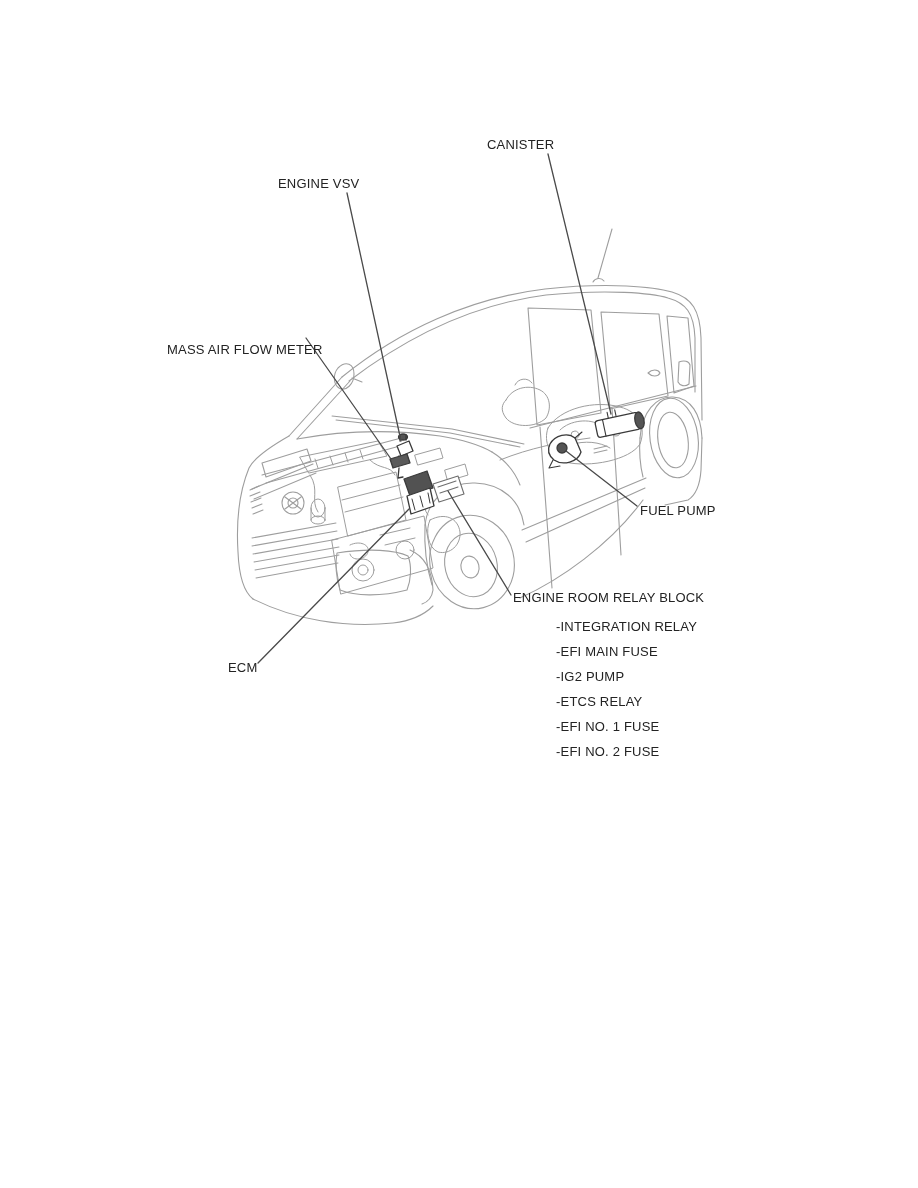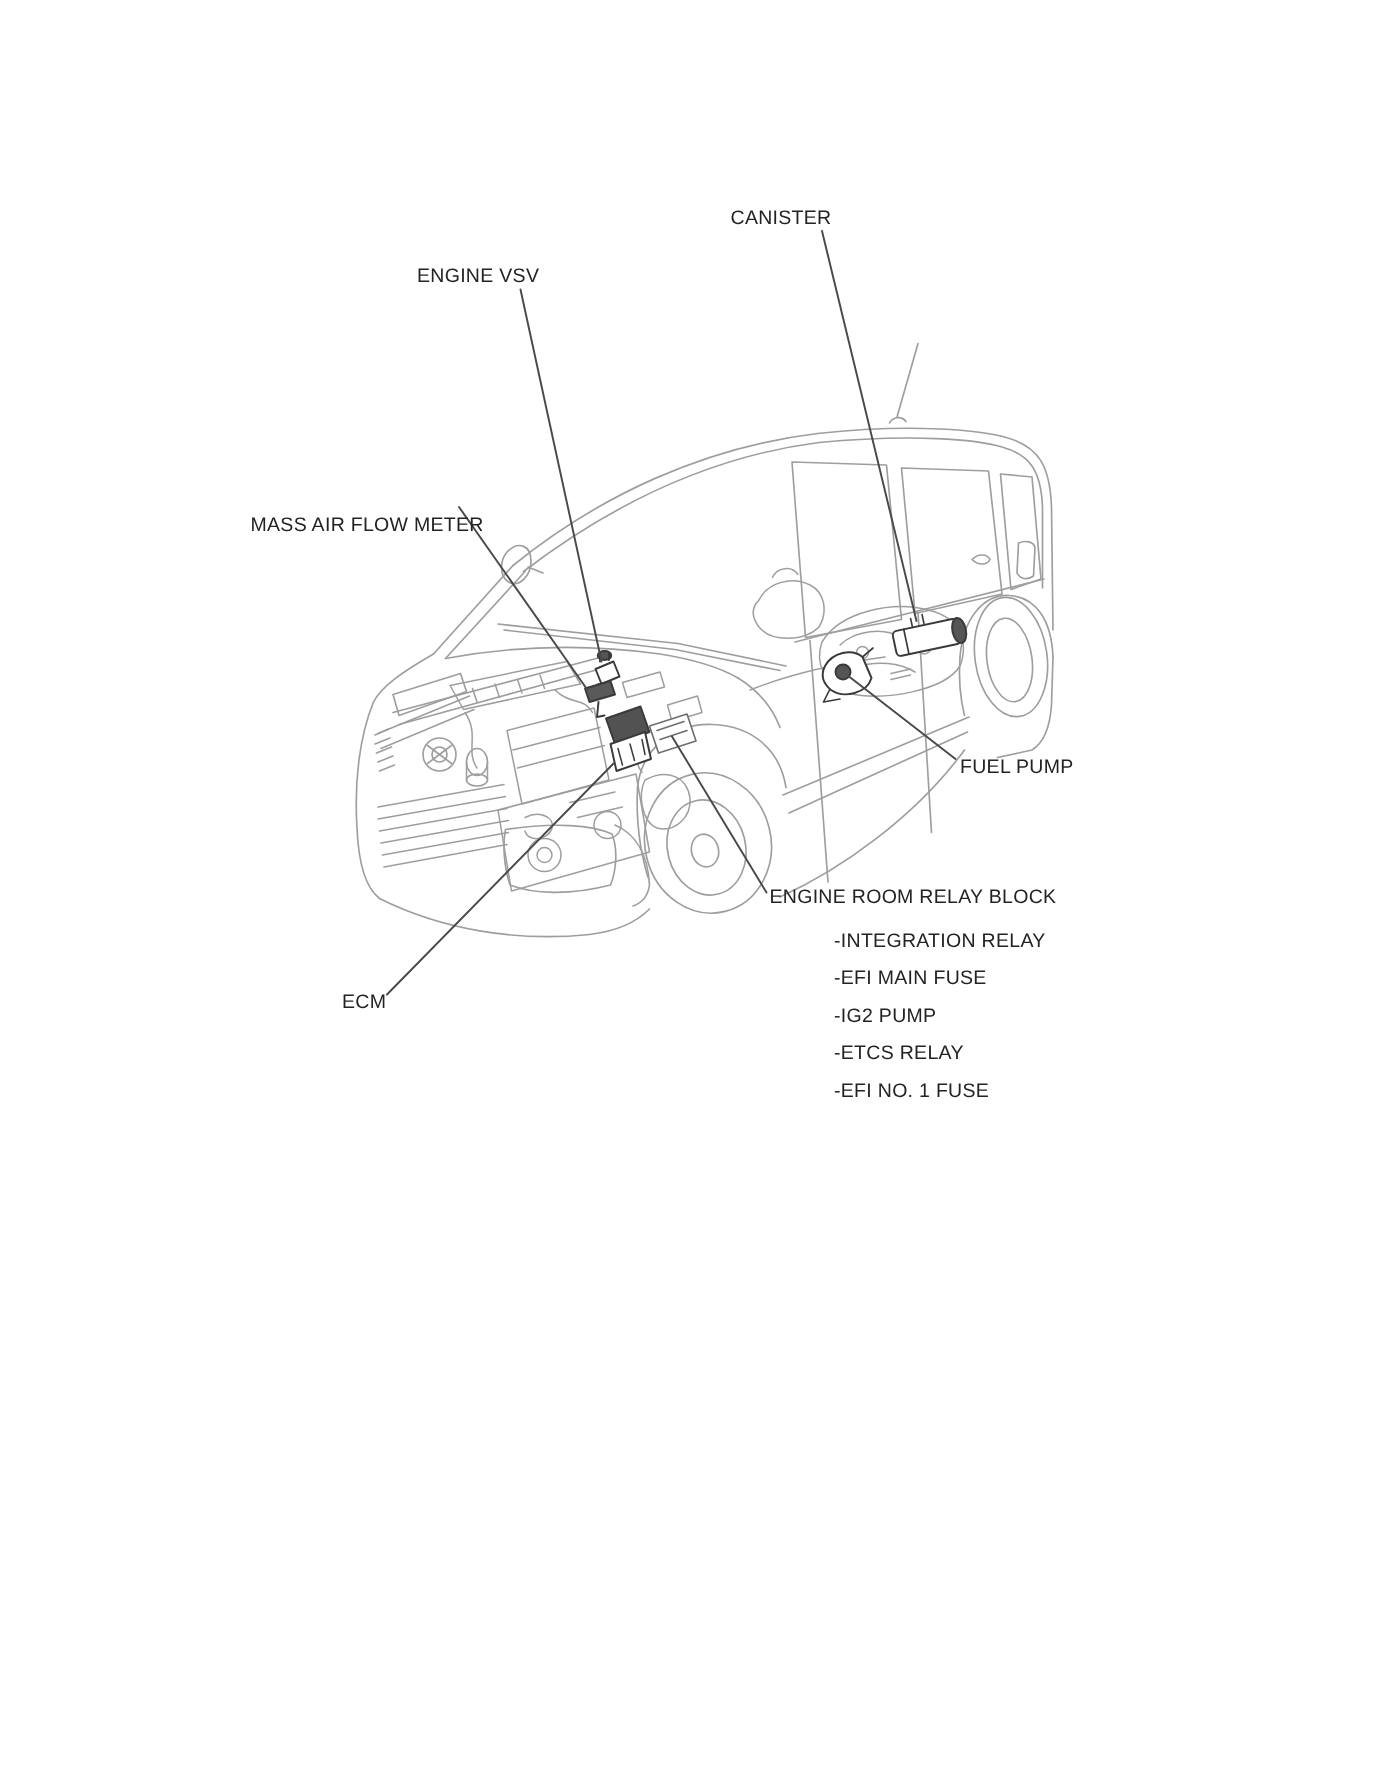--- a/index.html
+++ b/index.html
@@ -201,15 +201,16 @@
   <div class="part-label" style="left:228px; top:661px;">ECM</div>
 
   <div class="part-label" style="left:513px; top:591px;">ENGINE ROOM RELAY BLOCK</div>
 
   <div class="relay-list">
     <div class="relay-item">-INTEGRATION RELAY</div>
     <div class="relay-item">-EFI MAIN FUSE</div>
     <div class="relay-item">-IG2 PUMP</div>
     <div class="relay-item">-ETCS RELAY</div>
     <div class="relay-item">-EFI NO. 1 FUSE</div>
+    <div class="relay-item">-EFI NO. 2 FUSE</div>
   </div>
 
 </div>
 
 </body></html>

